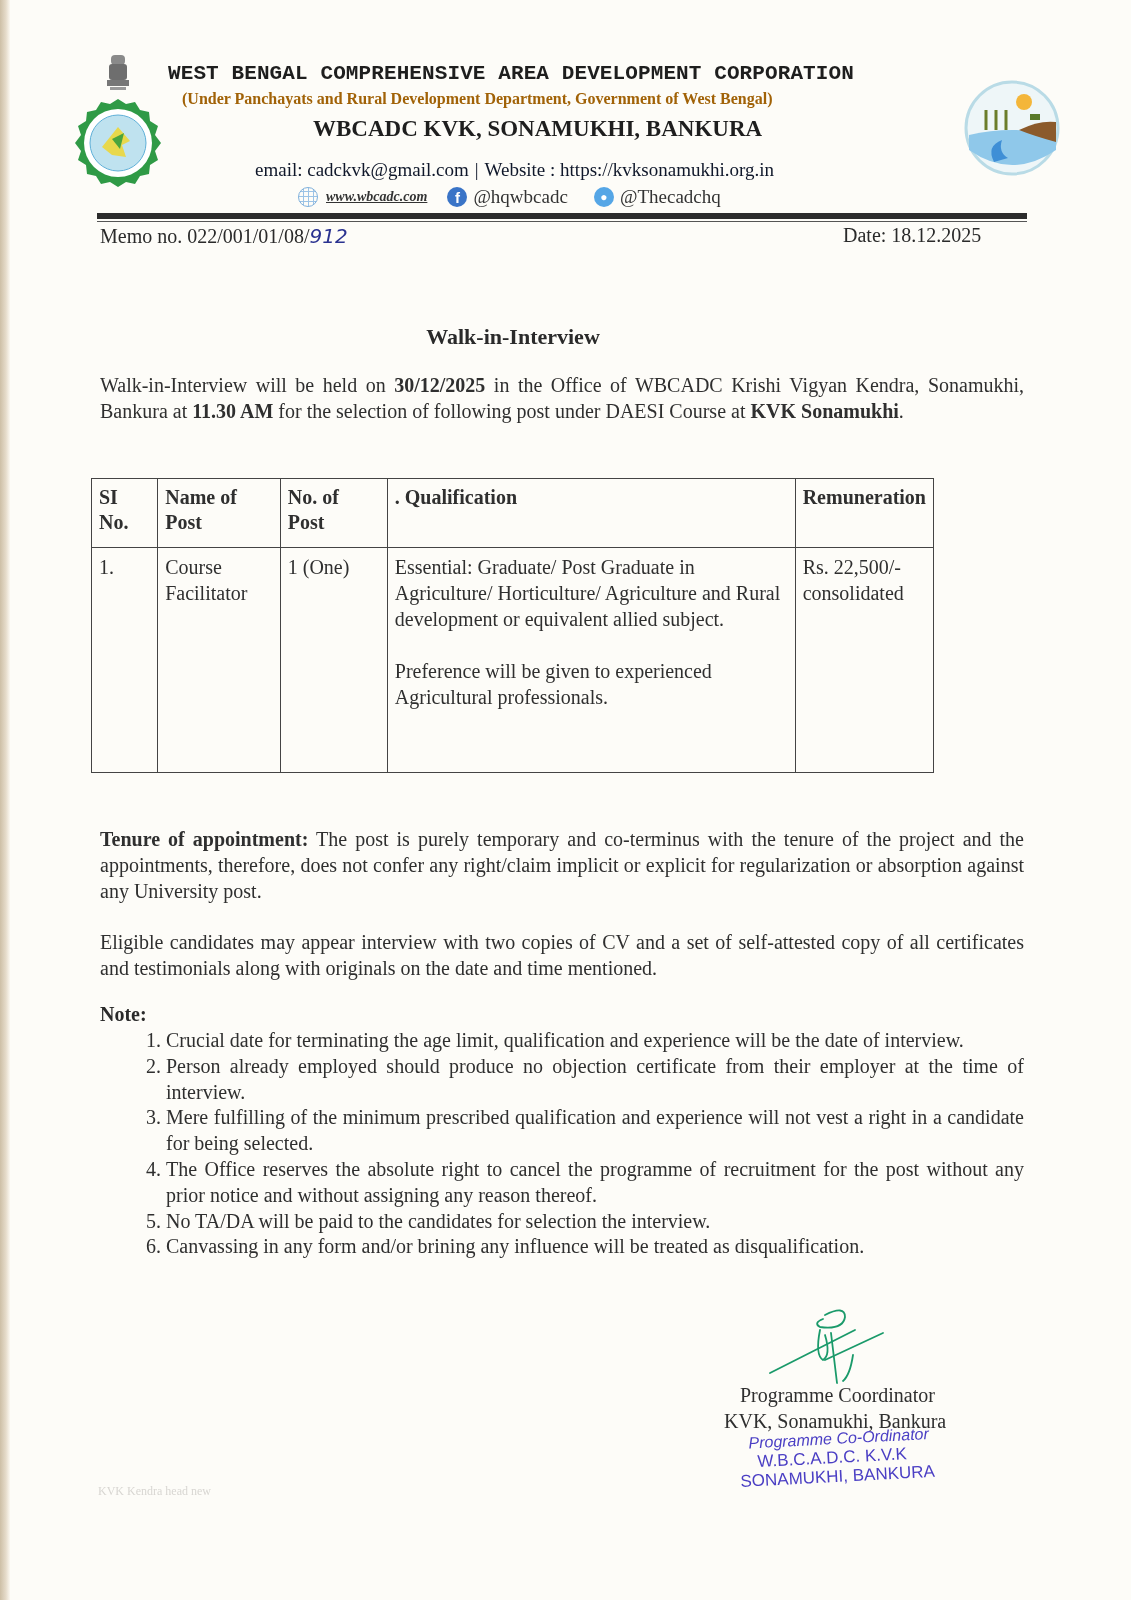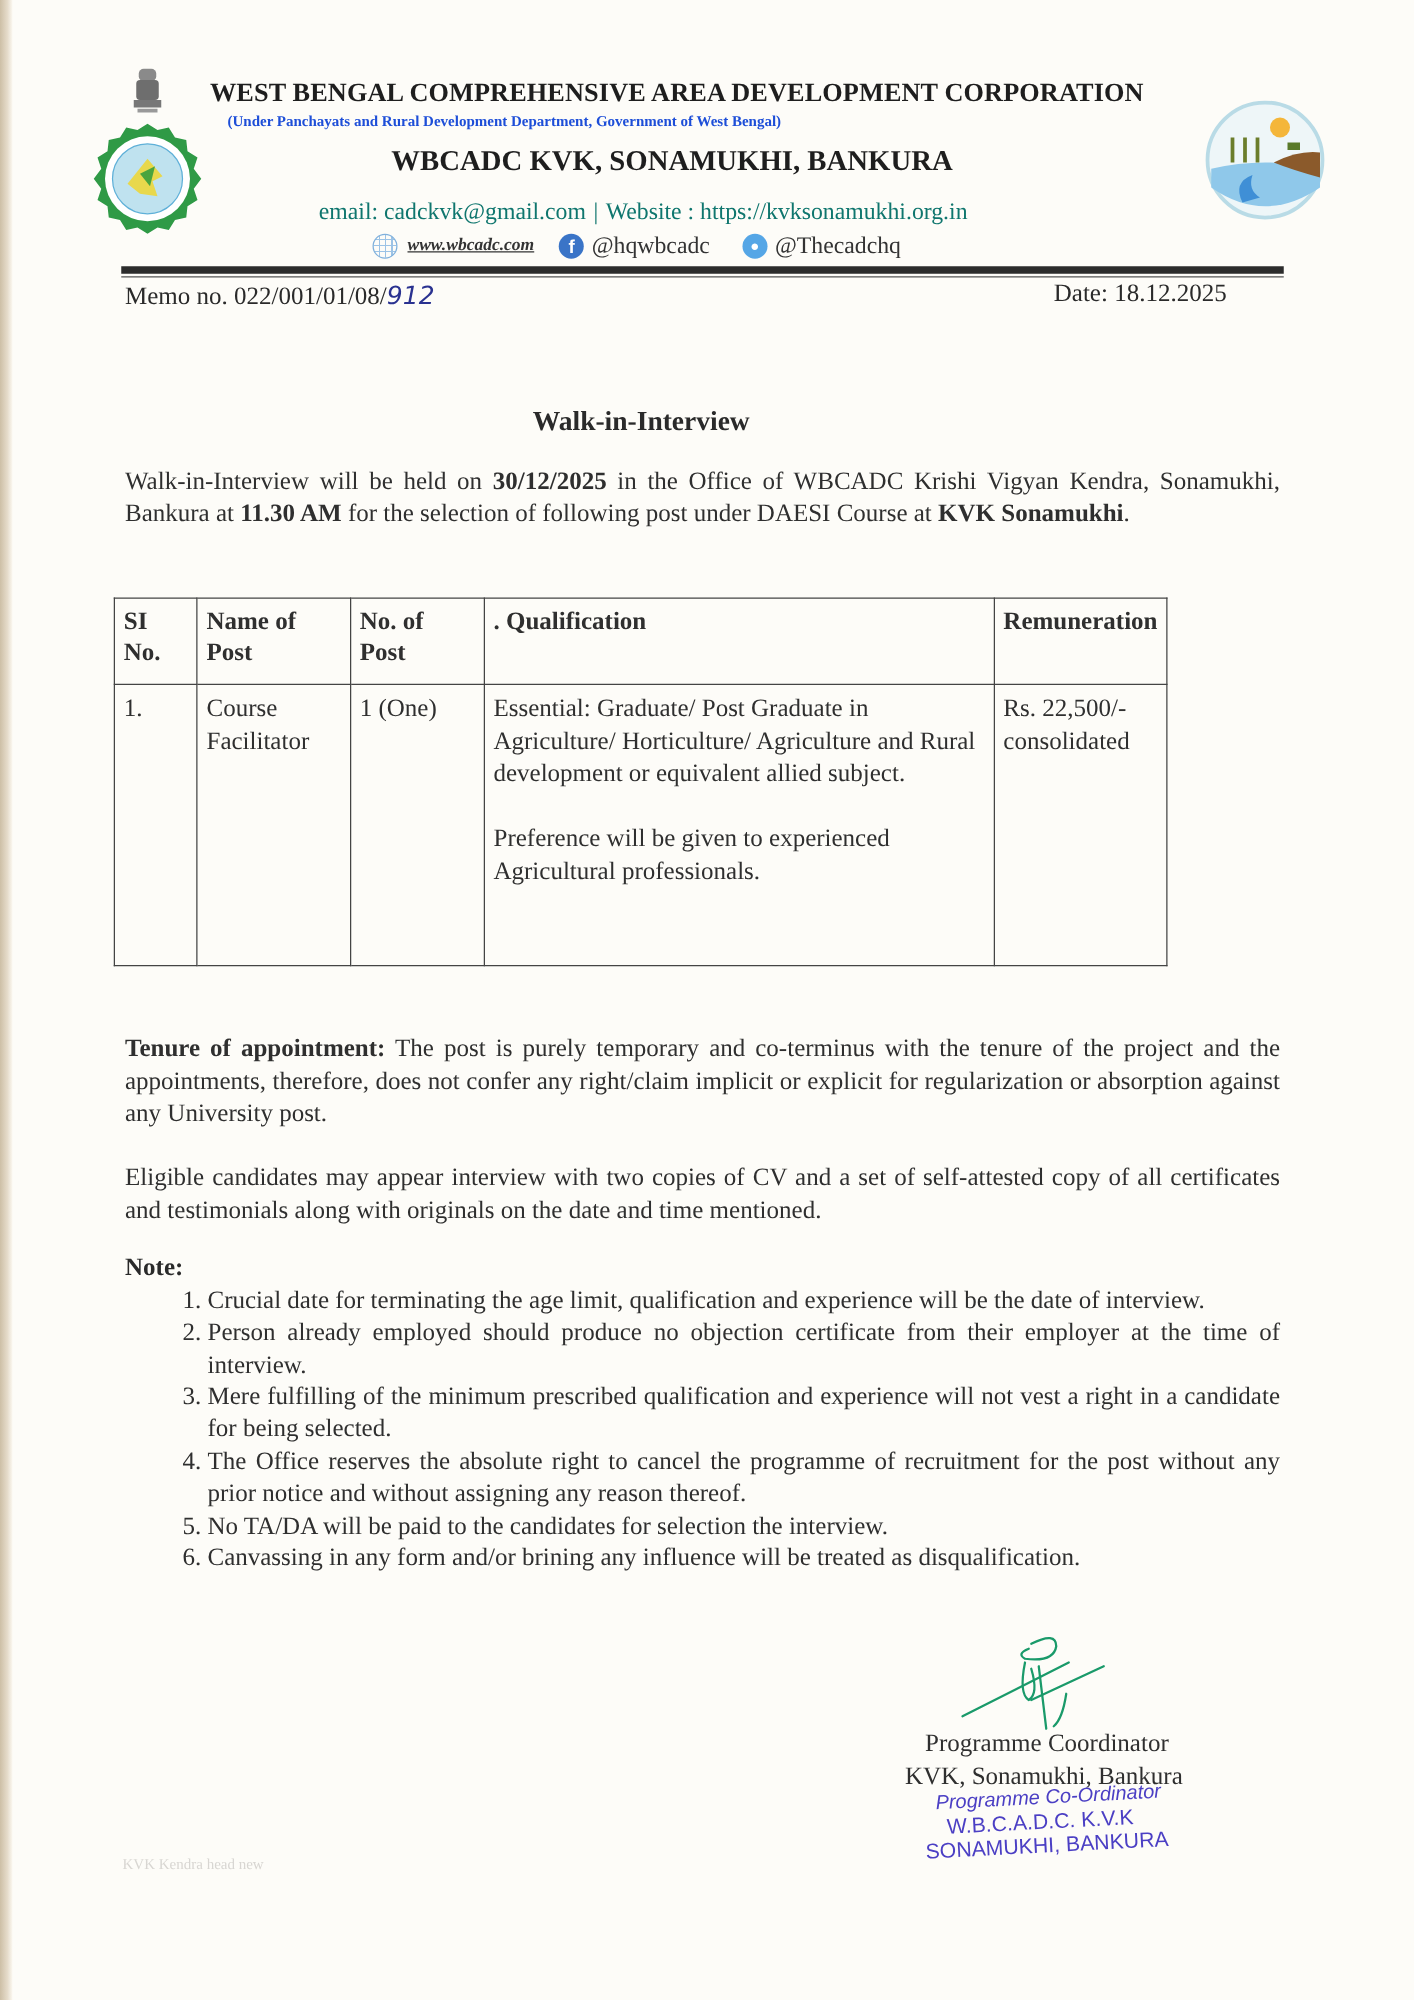--- a/index.html
+++ b/index.html
@@ -7,24 +7,24 @@
     width: 1131px; height: 1600px; position: relative; overflow: hidden;
     background: #fdfcf8;
     font-family: "Liberation Serif", serif; color: #222;
   }
   .edge {
     position: absolute; left: 0; top: 0; width: 10px; height: 1600px;
     background: linear-gradient(to right, #cdbfa6, #e6dccb 60%, #fbf8f1);
   }
   .abs { position: absolute; }
   
-  .org-title { left: 168px; top: 62px; font-size: 21px; font-weight: bold; letter-spacing: 0.1px; color: #1e1e1e; white-space: nowrap; }
-  .org-sub { left: 182px; top: 90px; font-size: 12px; font-weight: bold; color: #1d4ed8; white-space: nowrap; }
+  .org-title { left: 168px; top: 62px; font-size: 21px; font-weight: bold; letter-spacing: 0.1px; color: #1e1e1e; white-space: nowrap; font-family: Liberation Mono, monospace; }
+  .org-sub { left: 182px; top: 90px; font-size: 16px; font-weight: bold; color: #a16207; white-space: nowrap; }
   .org-unit { left: 313px; top: 116px; font-size: 23px; font-weight: bold; color: #1e1e1e; white-space: nowrap; }
-  .contact-line { left: 255px; top: 159px; font-size: 19px; color: #0f766e; white-space: nowrap; }
+  .contact-line { left: 255px; top: 159px; font-size: 19px; color: #0f172a; white-space: nowrap; }
   .contact-line .sep { margin: 0 6px; }
   .social-line { left: 298px; top: 186px; font-size: 19px; color: #333; white-space: nowrap; display: flex; align-items: center; }
   .social-line .web { font-size: 14px; font-style: italic; font-weight: bold; text-decoration: underline; margin: 0 20px 0 8px; }
   .social-line .handle { margin: 0 26px 0 6px; }
   .ico { display: inline-block; width: 20px; height: 20px; border-radius: 50%; }
   .globe { border: 1.5px solid #7fb0dc; background: repeating-linear-gradient(90deg, transparent 0 4px, #9cc3e6 4px 5px), repeating-linear-gradient(0deg, transparent 0 4px, #9cc3e6 4px 5px); box-sizing: border-box; }
   .fb { background: #3a74c7; color: #fff; font-family: "Liberation Sans", sans-serif; font-weight: bold; font-size: 15px; text-align: center; line-height: 21px; }
   .tw { background: #55a6e6; color: #fff; font-size: 12px; text-align: center; line-height: 20px; }
   .rule-thick { left: 97px; top: 213px; width: 930px; height: 6px; background: #2c2c2c; }
   .rule-thin { left: 97px; top: 221px; width: 930px; height: 1px; background: #555; }

